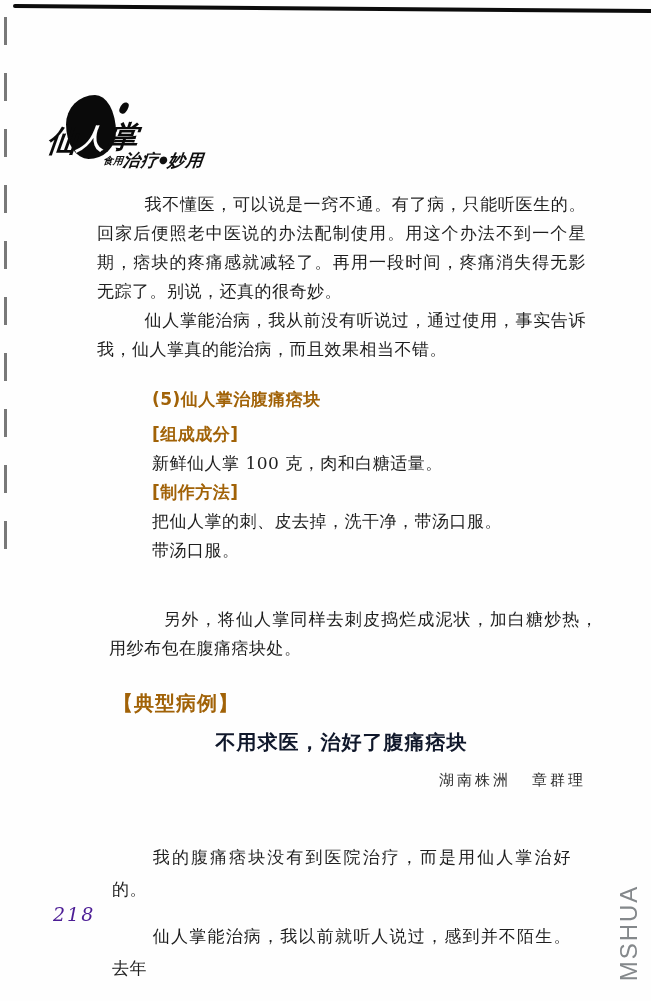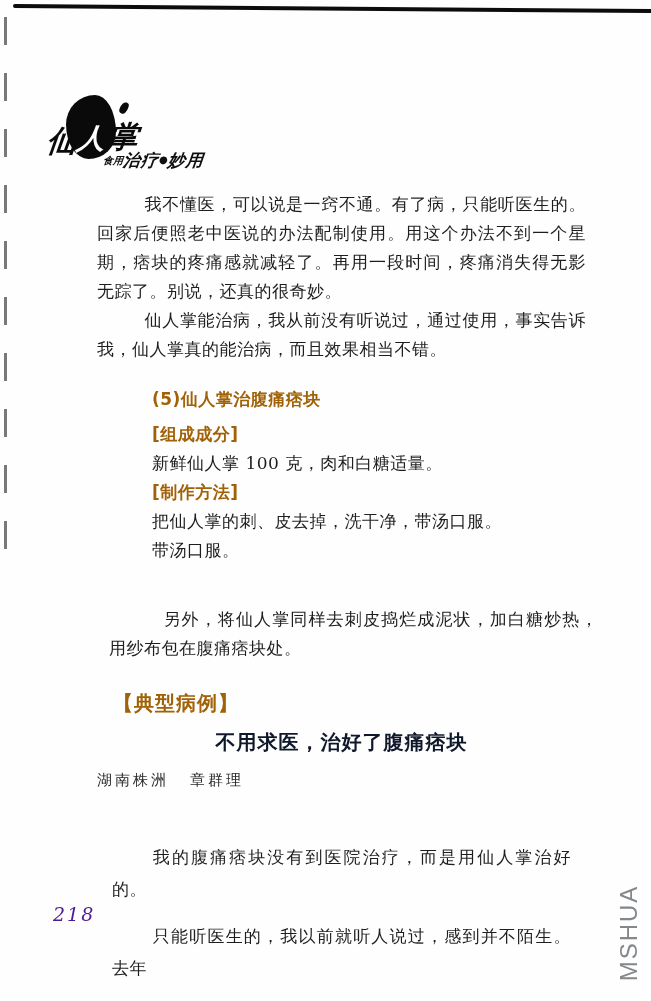--- a/index.html
+++ b/index.html
@@ -70,21 +70,21 @@
   }
   .case-label{position:absolute;left:97px;top:674px;margin:16px;font-size:20px;}
   .case-title{
     position:absolute;left:97px;top:728px;width:489px;margin:0;
     text-align:center;font-size:20px;line-height:28px;
     font-family:"DejaVu Sans", sans-serif;font-weight:bold;
     color:#0f172a;letter-spacing:1px;
   }
   .case-author{
     position:absolute;left:97px;top:771px;width:489px;margin:0;
-    text-align:left;font-size:15px;letter-spacing:3px;color:#2a2a2a;
+    text-align:right;font-size:15px;letter-spacing:3px;color:#2a2a2a;
   }
   .case-author .gap{display:inline-block;width:1.4em;}
   .case-body{position:absolute;left:97px;top:826px;width:489px;line-height:32px;}
   .case-body p{margin:15px;text-indent:2.4em;}
   
   .page-number{
     position:absolute;left:53px;top:903px;
     font-style:italic;font-size:19px;letter-spacing:2px;color:#4c1d95;
     font-family:"DejaVu Serif", serif;
   }
@@ -130,20 +130,20 @@
   <p class="usage-extra body-text">另外，将仙人掌同样去刺皮捣烂成泥状，加白糖炒热，用纱布包在腹痛痞块处。</p>
 
   <p class="case-label bold-head">【典型病例】</p>
 
   <h2 class="case-title">不用求医，治好了腹痛痞块</h2>
 
   <p class="case-author"><span>湖南株洲</span><span class="gap"></span><span>章群理</span></p>
 
   <div class="case-body body-text">
     <p>我的腹痛痞块没有到医院治疗，而是用仙人掌治好的。</p>
-    <p>只能听医生的，我以前就听人说过，感到并不陌生。去年</p>
+    <p>仙人掌能治病，我以前就听人说过，感到并不陌生。去年</p>
   </div>
 
   <div class="page-number">218</div>
 
   <div class="watermark">MSHUA</div>
 
 </div>
 
 </body></html>

